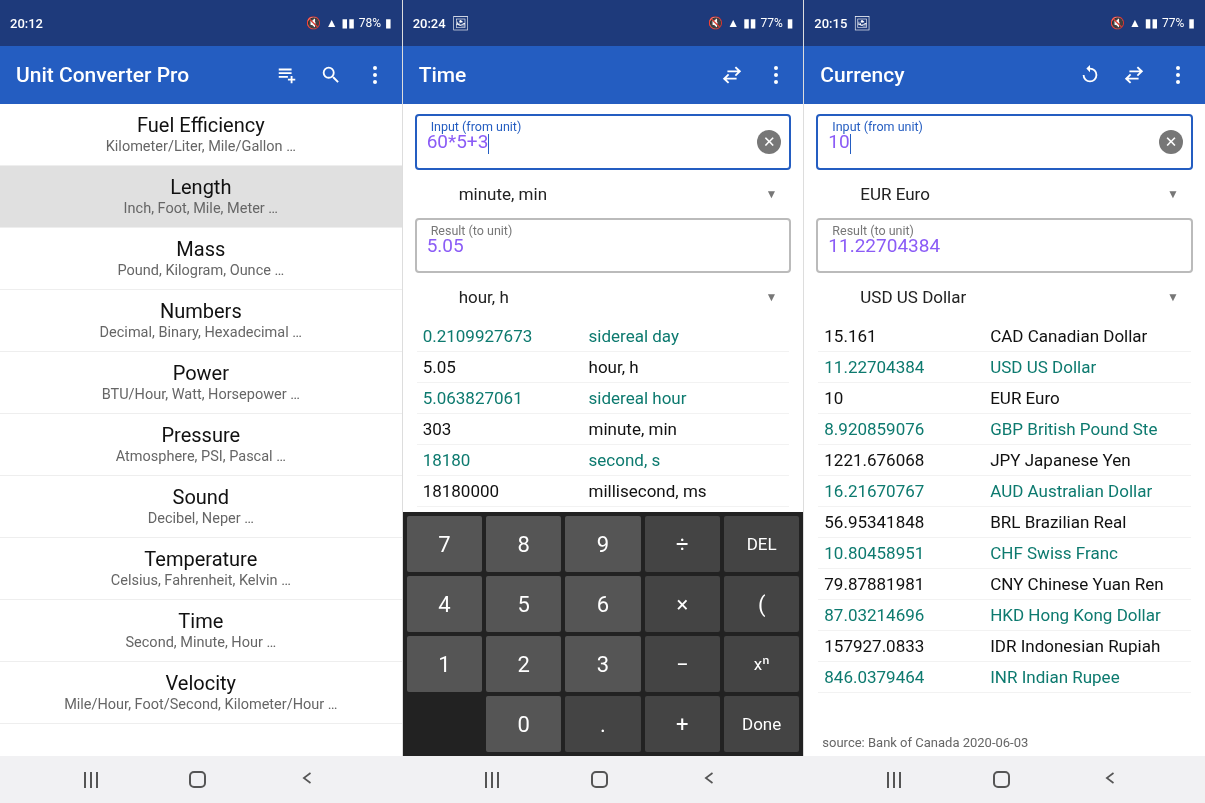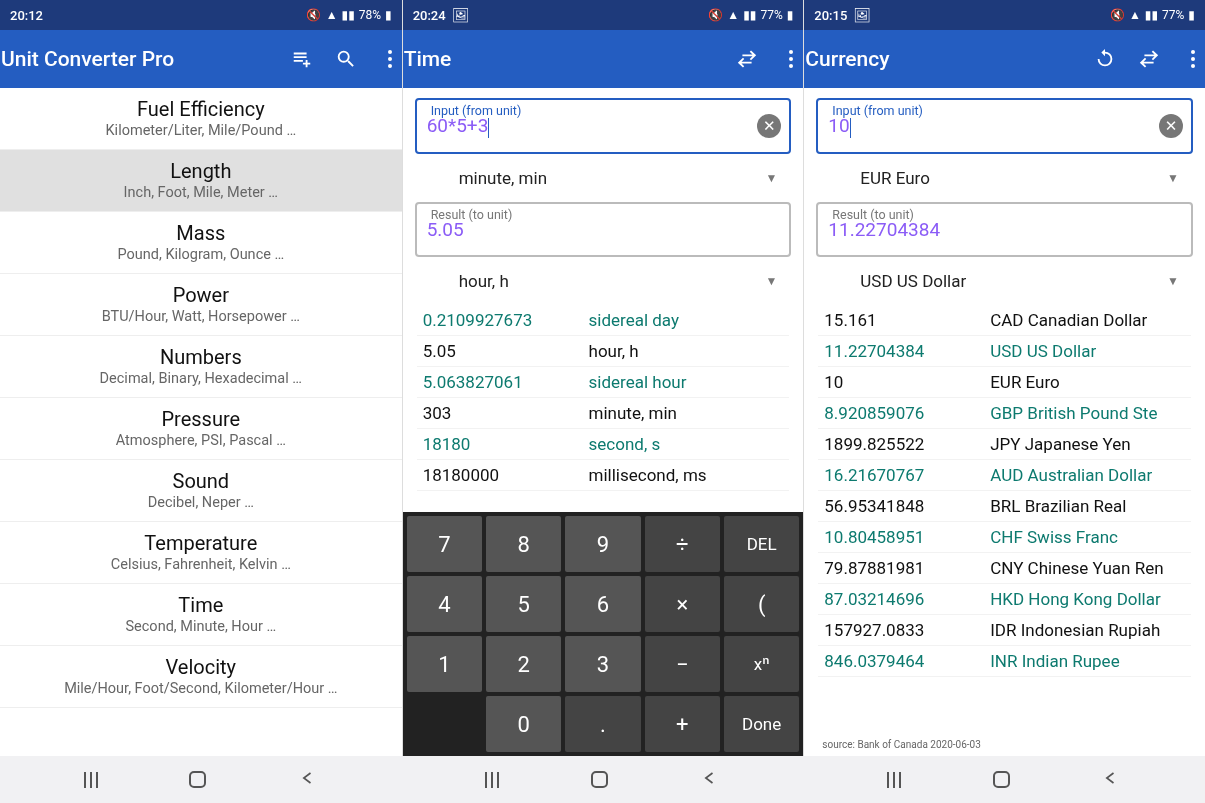--- a/index.html
+++ b/index.html
@@ -1,27 +1,27 @@
 <!DOCTYPE html>
 <html><head>
 <meta charset="utf-8">
 <style>
   * { box-sizing: border-box; margin: 0; padding: 0; font-family: Roboto, Arial, sans-serif; }
   body { width: 1205px; height: 803px; background: #eceff1; overflow: hidden; display: flex; flex-direction: column; }
   .screens { display: flex; flex: 1; }
   .screen { width: 401.66px; height: 756px; background: #fff; display: flex; flex-direction: column; overflow: hidden; }
   .screen + .screen { border-left: 1px solid #ddd; }
 
-  .statusbar { height: 30px; background: #1e3a7b; color: #fff; display: flex; align-items: center; padding: 0 10px; font-size: 13px; }
+  .statusbar { height: 46px; background: #1e3a7b; color: #fff; display: flex; align-items: center; padding: 0 10px; font-size: 13px; }
   .statusbar .time { font-weight: 500; }
   .statusbar .pic { margin-left: 6px; font-size: 14px; }
   .statusbar .spacer { flex: 1; }
   .statusbar .icons { display: flex; align-items: center; gap: 4px; font-size: 12px; }
 
-  .appbar { height: 58px; background: #245dc1; color: #fff; display: flex; align-items: center; padding: 0 1px; }
+  .appbar { height: 58px; background: #245dc1; color: #fff; display: flex; align-items: center; padding: 0 16px; }
   .appbar .title { font-size: 21px; font-weight: 500; flex: 1; }
   .appbar .actions { display: flex; gap: 22px; align-items: center; }
   .appbar .act-icon { width: 22px; height: 22px; display: flex; align-items: center; justify-content: center; }
   .appbar .act-icon svg { width: 22px; height: 22px; fill: #fff; }
   .dots { display:flex; flex-direction:column; gap:3px; align-items:center; justify-content:center; width:18px; }
   .dots span{ width:4px; height:4px; border-radius:50%; background:#fff; }
 
   .cat-list { flex:1; overflow:hidden;text-align:center; }
   .cat-item { padding: 9px 18px 10px; border-bottom: 1px solid #eee; }
   .cat-item.selected { background: #e0e0e0; }
@@ -39,21 +39,21 @@
 
   .unit-select { display:flex; align-items:center; padding: 12px 14px; font-size:17px; color:#222; margin: 2px 4px; }
   .unit-select .label { flex:1; text-align:left; padding-left:30px; }
   .unit-select .caret { color:#777; font-size:12px; }
 
   .result-list { flex:1; overflow:hidden; padding: 0 6px; }
   .result-row { display:flex; padding: 5px 6px; font-size:17px; border-bottom:1px solid #f2f2f2; align-items:center; }
   .result-row .v { width: 46%; color:#111; }
   .result-row .u { flex:1; color:#111; }
   .result-row.hl .v, .result-row.hl .u { color:#0d7a6f; }
-  .source-line { font-size:10px; color:#666; padding: 4px 10px 6px; }
+  .source-line { font-size:13px; color:#666; padding: 4px 10px 6px; }
 
   .keypad { background:#222; padding:4px; display:grid; grid-template-columns: repeat(5, 1fr); grid-auto-rows: 56px; gap:4px; }
   .key { background:#555; color:#fff; font-size:22px; display:flex; align-items:center; justify-content:center; border-radius:2px; }
   .key.op { background:#444; }
   .key.txt { font-size:17px; }
 
   .navbar { height:47px; background:#f1f1f3; display:flex; }
   .nav-seg { flex:1; display:flex; align-items:center; justify-content:space-around; padding: 0 38px; }
   .nav-seg .nbtn svg { width:20px; height:20px; stroke:#555; fill:none; stroke-width:2; }
   .nav-seg .nbtn .rect { width:17px; height:17px; border:2px solid #555; border-radius:5px; display:block; }
@@ -95,37 +95,37 @@
               <span></span>
               <span></span>
               <span></span>
             </div>
         </div>
       </div>
     </div>
     <div class="cat-list" id="cat-list">
         <div class="cat-item">
           <div class="name">Fuel Efficiency</div>
-                 <div class="sub">Kilometer/Liter, Mile/Pound …</div>
+                 <div class="sub">Kilometer/Liter, Mile/Gallon …</div>
         </div>
         <div class="cat-item selected">
           <div class="name">Length</div>
                  <div class="sub">Inch, Foot, Mile, Meter …</div>
         </div>
         <div class="cat-item">
           <div class="name">Mass</div>
                  <div class="sub">Pound, Kilogram, Ounce …</div>
         </div>
         <div class="cat-item">
+          <div class="name">Numbers</div>
+                 <div class="sub">Decimal, Binary, Hexadecimal …</div>
+        </div>
+        <div class="cat-item">
           <div class="name">Power</div>
                  <div class="sub">BTU/Hour, Watt, Horsepower …</div>
-        </div>
-        <div class="cat-item">
-          <div class="name">Numbers</div>
-                 <div class="sub">Decimal, Binary, Hexadecimal …</div>
         </div>
         <div class="cat-item">
           <div class="name">Pressure</div>
                  <div class="sub">Atmosphere, PSI, Pascal …</div>
         </div>
         <div class="cat-item">
           <div class="name">Sound</div>
                  <div class="sub">Decibel, Neper …</div>
         </div>
         <div class="cat-item">
@@ -306,21 +306,21 @@
           </div>
           <div class="result-row">
             <div class="v">10</div>
                  <div class="u">EUR Euro</div>
           </div>
           <div class="result-row hl">
             <div class="v">8.920859076</div>
                  <div class="u">GBP British Pound Ste</div>
           </div>
           <div class="result-row">
-            <div class="v">1899.825522</div>
+            <div class="v">1221.676068</div>
                  <div class="u">JPY Japanese Yen</div>
           </div>
           <div class="result-row hl">
             <div class="v">16.21670767</div>
                  <div class="u">AUD Australian Dollar</div>
           </div>
           <div class="result-row">
             <div class="v">56.95341848</div>
                  <div class="u">BRL Brazilian Real</div>
           </div>

